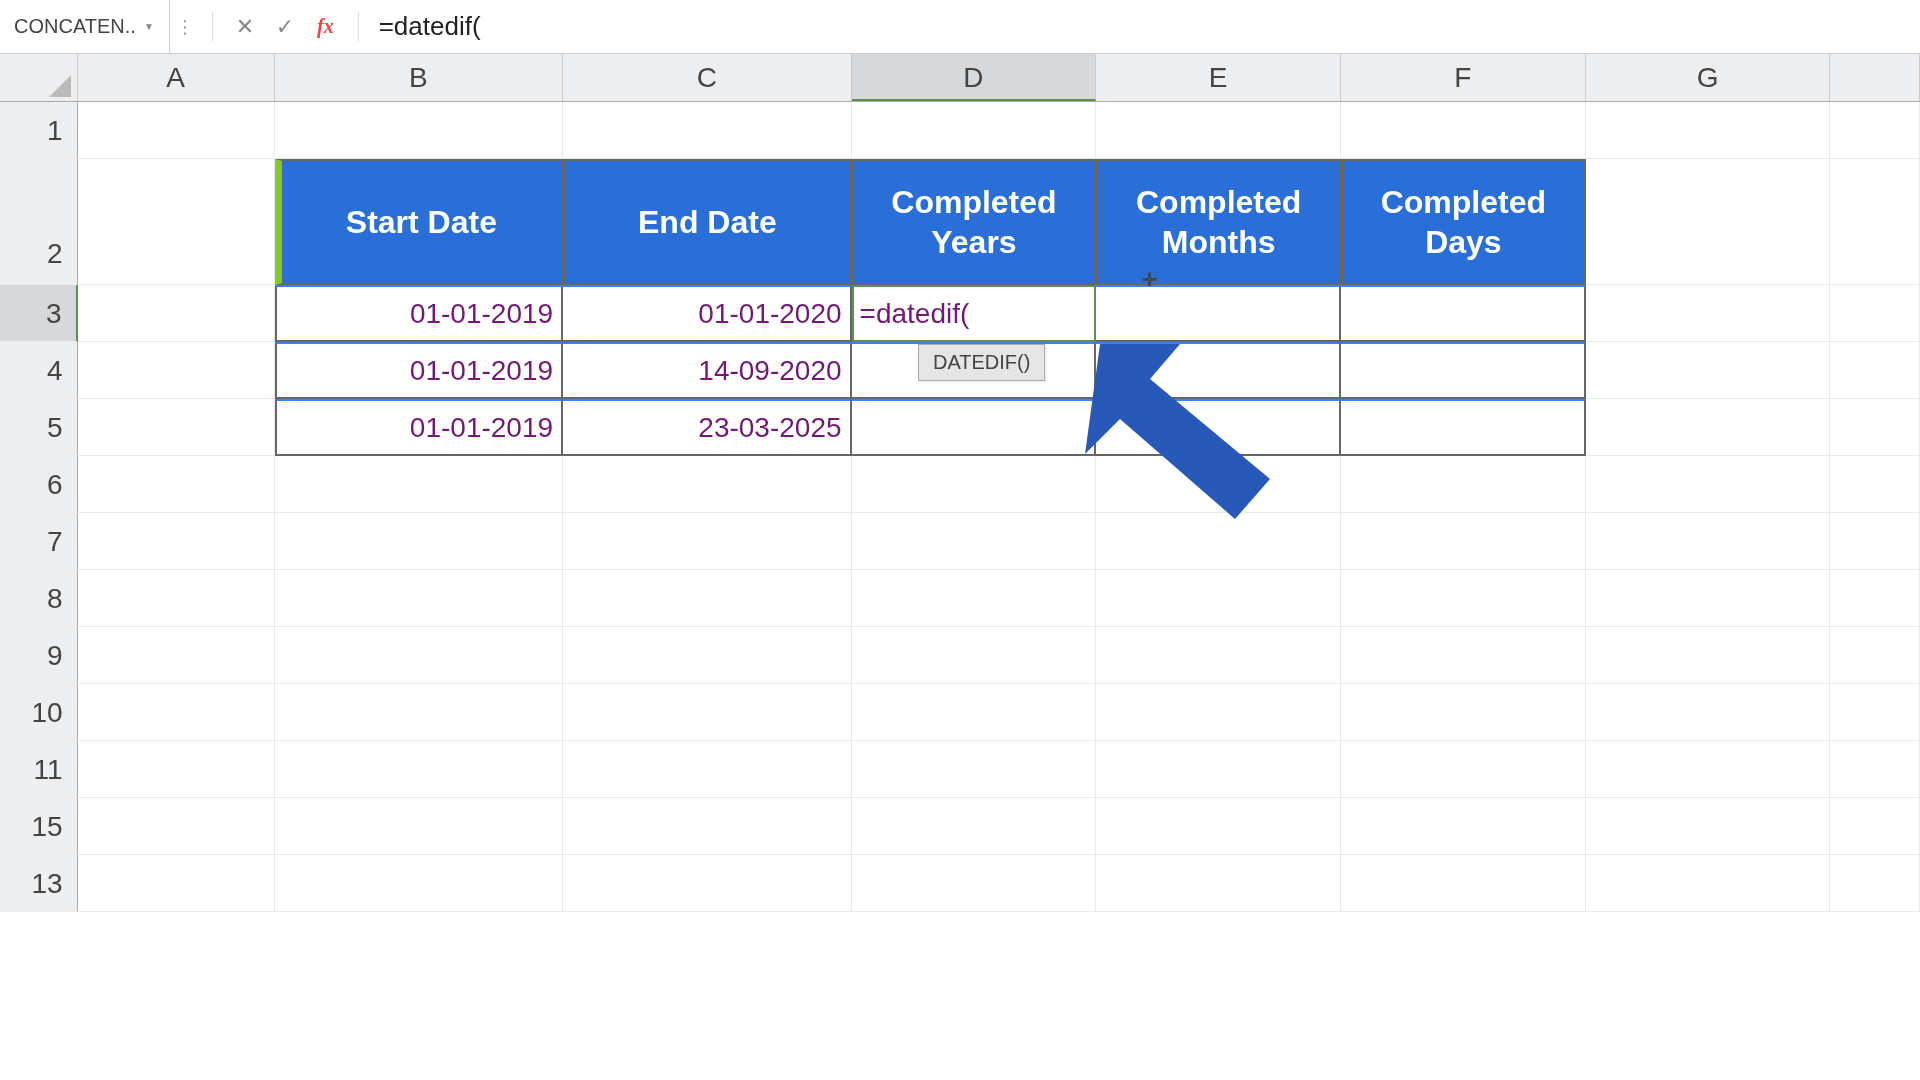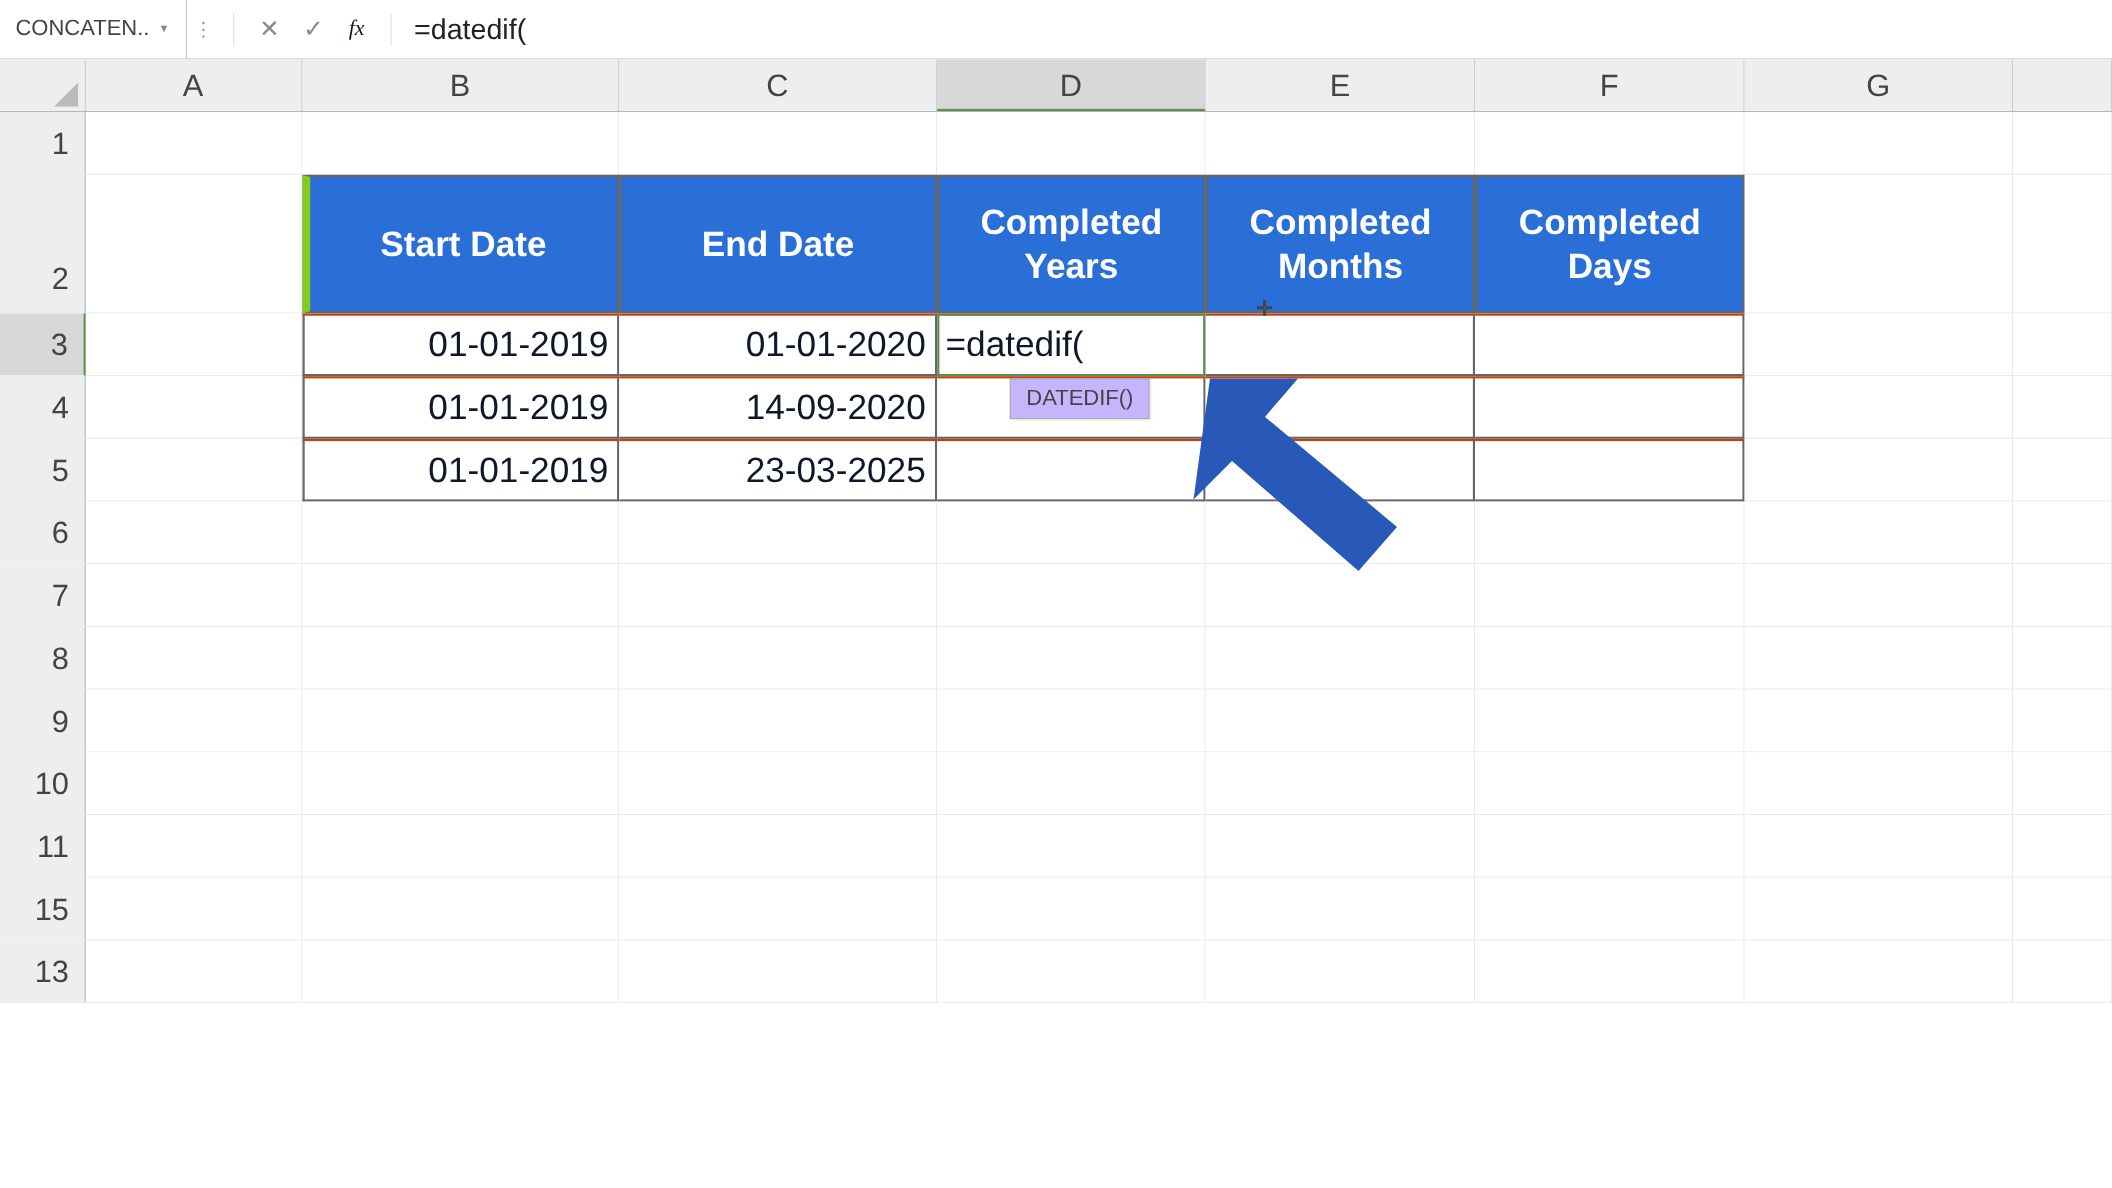--- a/index.html
+++ b/index.html
@@ -51,23 +51,24 @@
     .fb-icon {
       width: 40px;
       font-size: 22px;
       color: #888;
       text-align: center;
       cursor: pointer;
     }
     .fx {
       font-style: italic;
       font-family: 'Times New Roman', serif;
-      color: #0f172a;
+      color: #ef4444;
       font-size: 20px;
       padding: 0 12px;
+      font-weight: bold;
     }
     .formula-input {
       flex: 1;
       height: 100%;
       border: none;
       outline: none;
       font-size: 26px;
       color: #222;
       background: transparent;
       padding-left: 8px;
@@ -147,40 +148,40 @@
       font-size: 32px;
       font-weight: 600;
       border: 2px solid #666;
       text-align: center;
       justify-content: center;
       line-height: 1.25;
       flex-direction: column;
     }
     .tbl-head.firstcol { border-left: 7px solid #84cc16; }
     .tbl-data {
-      border-top: 2px solid #c2410c;
+      border-top: 2px solid #3b82f6;
       border-right: 2px solid #666;
       border-bottom: 2px solid #666;
-      font-size: 32px;
-      color: #0f172a;
+      font-size: 28px;
+      color: #701a75;
     }
     .tbl-data.leftcol { border-left: 2px solid #666; }
     .data-right { justify-content: flex-end; }
     .data-left { justify-content: flex-start; }
 
     
     .editing {
       outline: 2px solid #5e8f4e;
       outline-offset: -2px;
     }
 
     
     .fn-tooltip {
       position: absolute;
-      background: #c4b5fd;
+      background: #e5e5e5;
       border: 1px solid #aaa;
       font-size: 20px;
       color: #444;
       padding: 6px 14px;
       box-shadow: 1px 1px 3px rgba(0,0,0,0.1);
     }
 
     
     .arrow-wrap {
       position: absolute;

